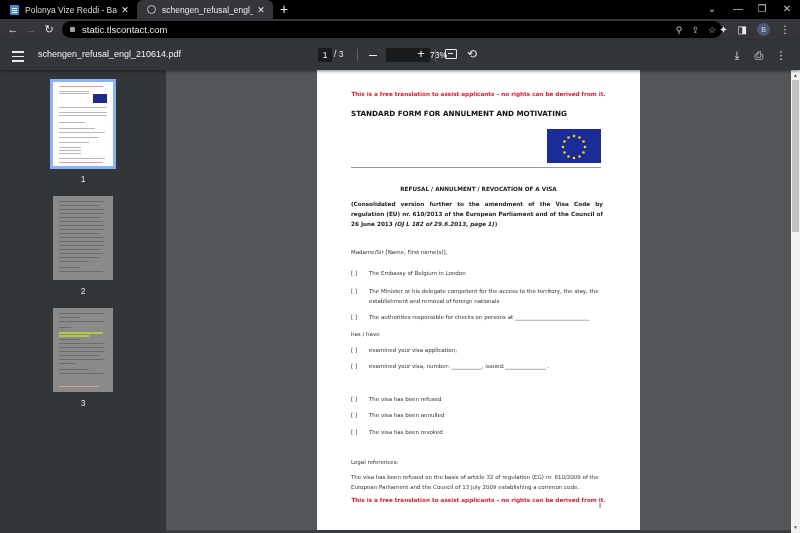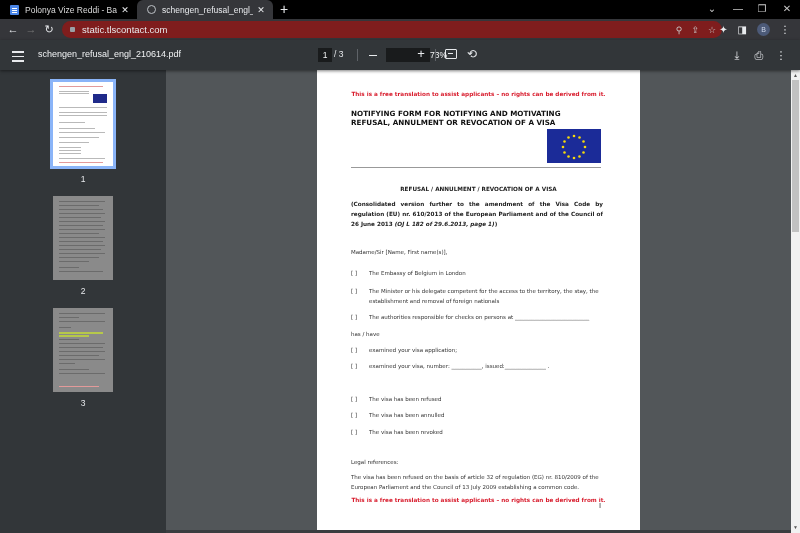--- a/index.html
+++ b/index.html
@@ -12,21 +12,21 @@
     .tab .fav.docs { background: #4a86e8; border-radius: 1px; position: relative; }
     .tab .fav.docs::after { content: ""; position: absolute; left: 2px; top: 3px; width: 5px; height: 1px; background: #fff; box-shadow: 0 2px 0 #fff, 0 4px 0 #fff; }
     .tab .fav.globe { border: 1.3px solid #bdc1c6; border-radius: 50%; width: 9px; height: 9px; }
     .tab .tlabel { white-space: nowrap; overflow: hidden; flex: 1; }
     .tab .tclose { width: 16px; text-align: center; font-size: 9px; color: #e8eaed; margin-right: 4px; }
     .newtab { position: absolute; left: 277px; top: 1px; font-size: 14px; color: #e8eaed; width: 14px; text-align: center; }
     .winctl { position: absolute; top: 0; height: 19px; width: 24px; text-align: center; color: #c8c8c8; font-size: 10px; line-height: 17px; }
     .addrbar { position: absolute; left: 0; top: 19px; width: 800px; height: 21px; background: #35363a; }
     .navbtn { position: absolute; top: 3px; width: 16px; height: 16px; color: #e8eaed; font-size: 11px; text-align: center; line-height: 15px; }
     .navbtn.disabled { color: #777; }
-    .omnibox { position: absolute; left: 62px; top: 2px; width: 660px; height: 17px; background: #7f1d1d; border-radius: 9px; display: flex; align-items: center; padding-left: 8px; font-size: 9.5px; }
+    .omnibox { position: absolute; left: 62px; top: 2px; width: 660px; height: 17px; background: #000000; border-radius: 9px; display: flex; align-items: center; padding-left: 8px; font-size: 9.5px; }
     .lock { width: 5px; height: 5px; background: #9aa0a6; border-radius: 1px; margin-right: 7px; }
     .url-host { color: #e8eaed; }
     .url-path { color: #9aa0a6; }
     .omni-icons { position: absolute; right: 6px; top: 0; height: 17px; display: flex; align-items: center; gap: 9px; color: #c8c8c8; font-size: 9px; }
     .ext-icons { position: absolute; right: 10px; top: 2px; height: 17px; display: flex; align-items: center; gap: 10px; color: #e8eaed; font-size: 10px; }
     .avatar { width: 13px; height: 13px; border-radius: 50%; background: #4c5a78; color: #cfd8ea; font-size: 7px; text-align: center; line-height: 13px; }
     .pdfbar { position: absolute; left: 0; top: 40px; width: 800px; height: 30px; background: #323639; box-shadow: 0 1px 3px rgba(0,0,0,0.5); z-index: 2; }
     .menu-btn { position: absolute; left: 12px; top: 8px; width: 12px; height: 14px; }
     .menu-btn span { display: block; height: 1.5px; background: #e8eaed; margin-bottom: 3px; margin-top: 0; }
     .menu-btn span:first-child { margin-top: 3px; }
@@ -195,22 +195,21 @@
     <div class="ln" style="top:65px;width:46px"></div>
     <div class="ln red" style="top:78px;width:40px"></div>
   </div>
   <div class="thumb-num" style="top:328px">3</div>
 </div>
 
 <div class="viewer">
   <div class="page">
     <div class="disclaimer" style="top:21px">This is a free translation to assist applicants – no rights can be derived from it.</div>
     <div class="form-title">
-      <div>NOTIFYING FORM FOR NOTIFYING AND MOTIVATING</div>
-      <div>REFUSAL, ANNULMENT OR REVOCATION OF A VISA</div>
+      <div>STANDARD FORM FOR ANNULMENT AND MOTIVATING</div>
     </div>
     <div class="eu-flag">
       <svg width="54" height="34" viewBox="0 0 54 34">
         <g fill="#f5d90a">
           <circle cx="27" cy="7" r="1.3"></circle>
             <circle cx="32.5" cy="8.5" r="1.3"></circle>
             <circle cx="36.5" cy="12.5" r="1.3"></circle>
           <circle cx="38" cy="18" r="1.3"></circle>
             <circle cx="36.5" cy="23.5" r="1.3"></circle>
             <circle cx="32.5" cy="27.5" r="1.3"></circle>

